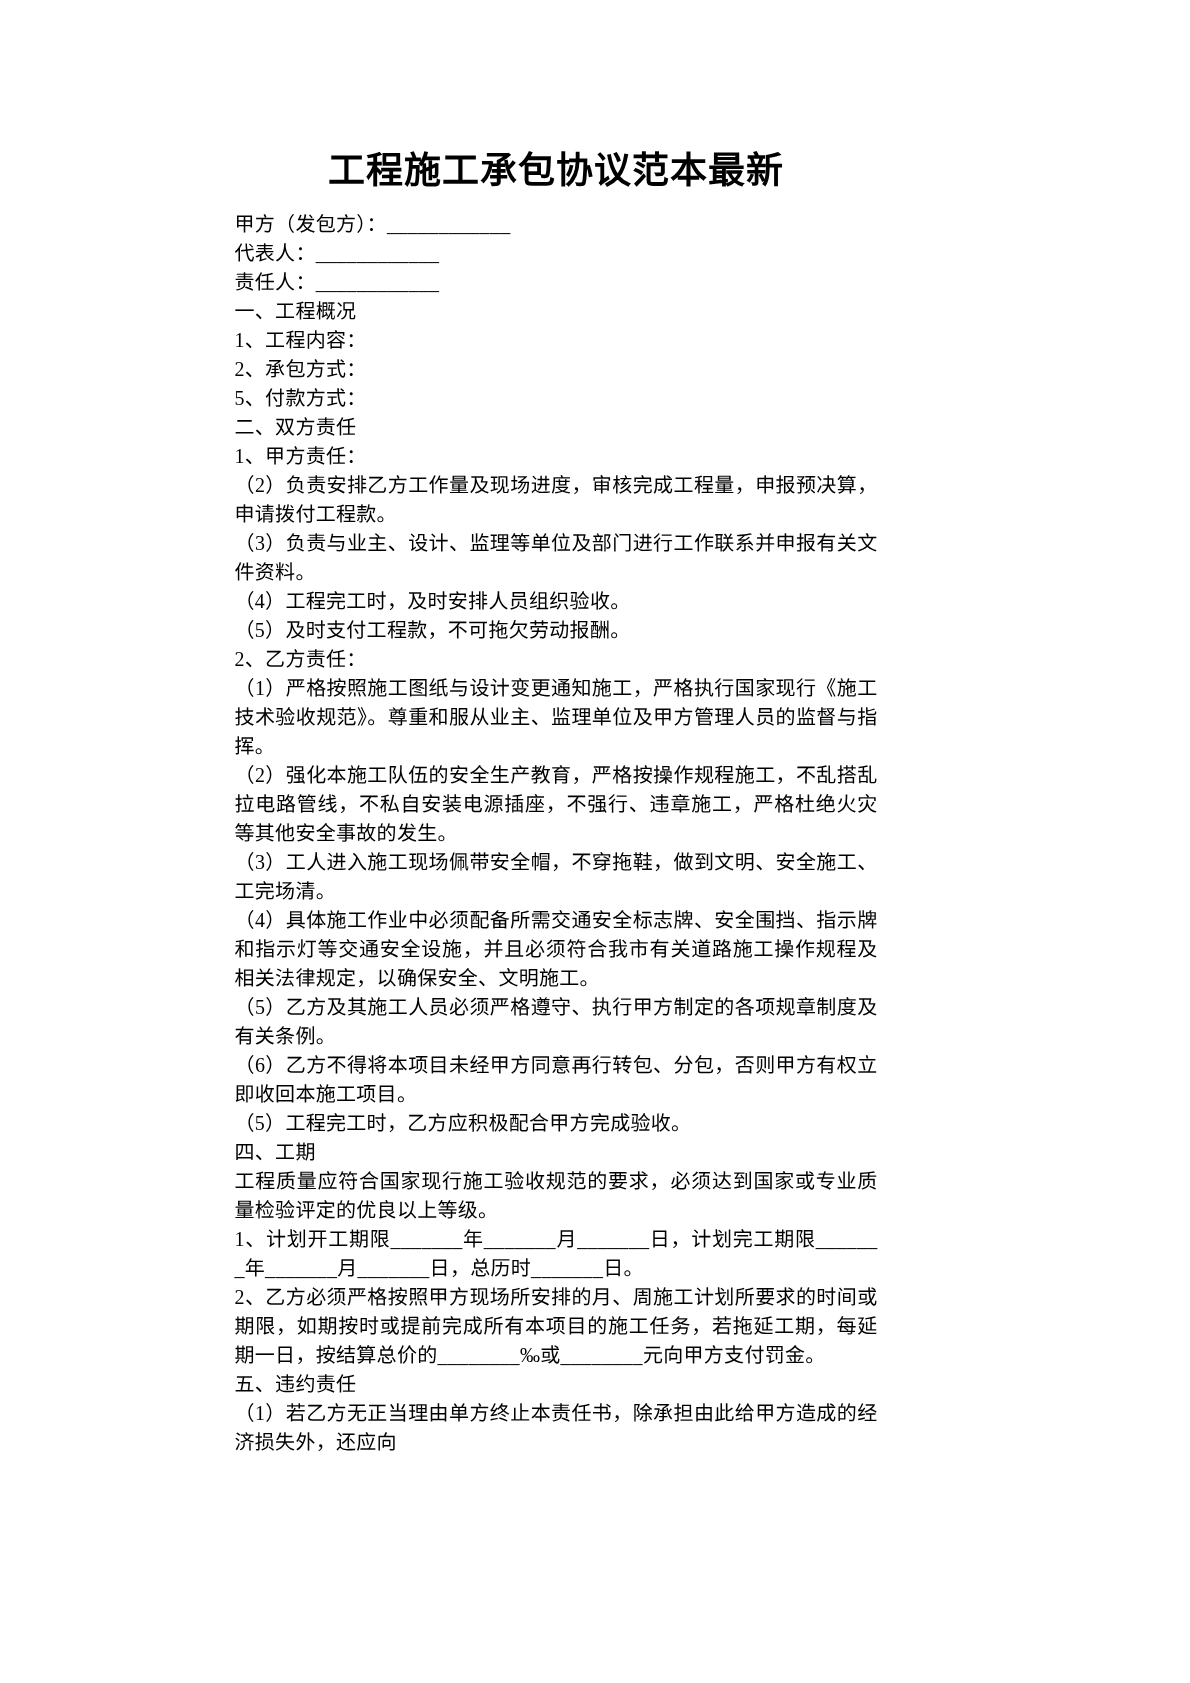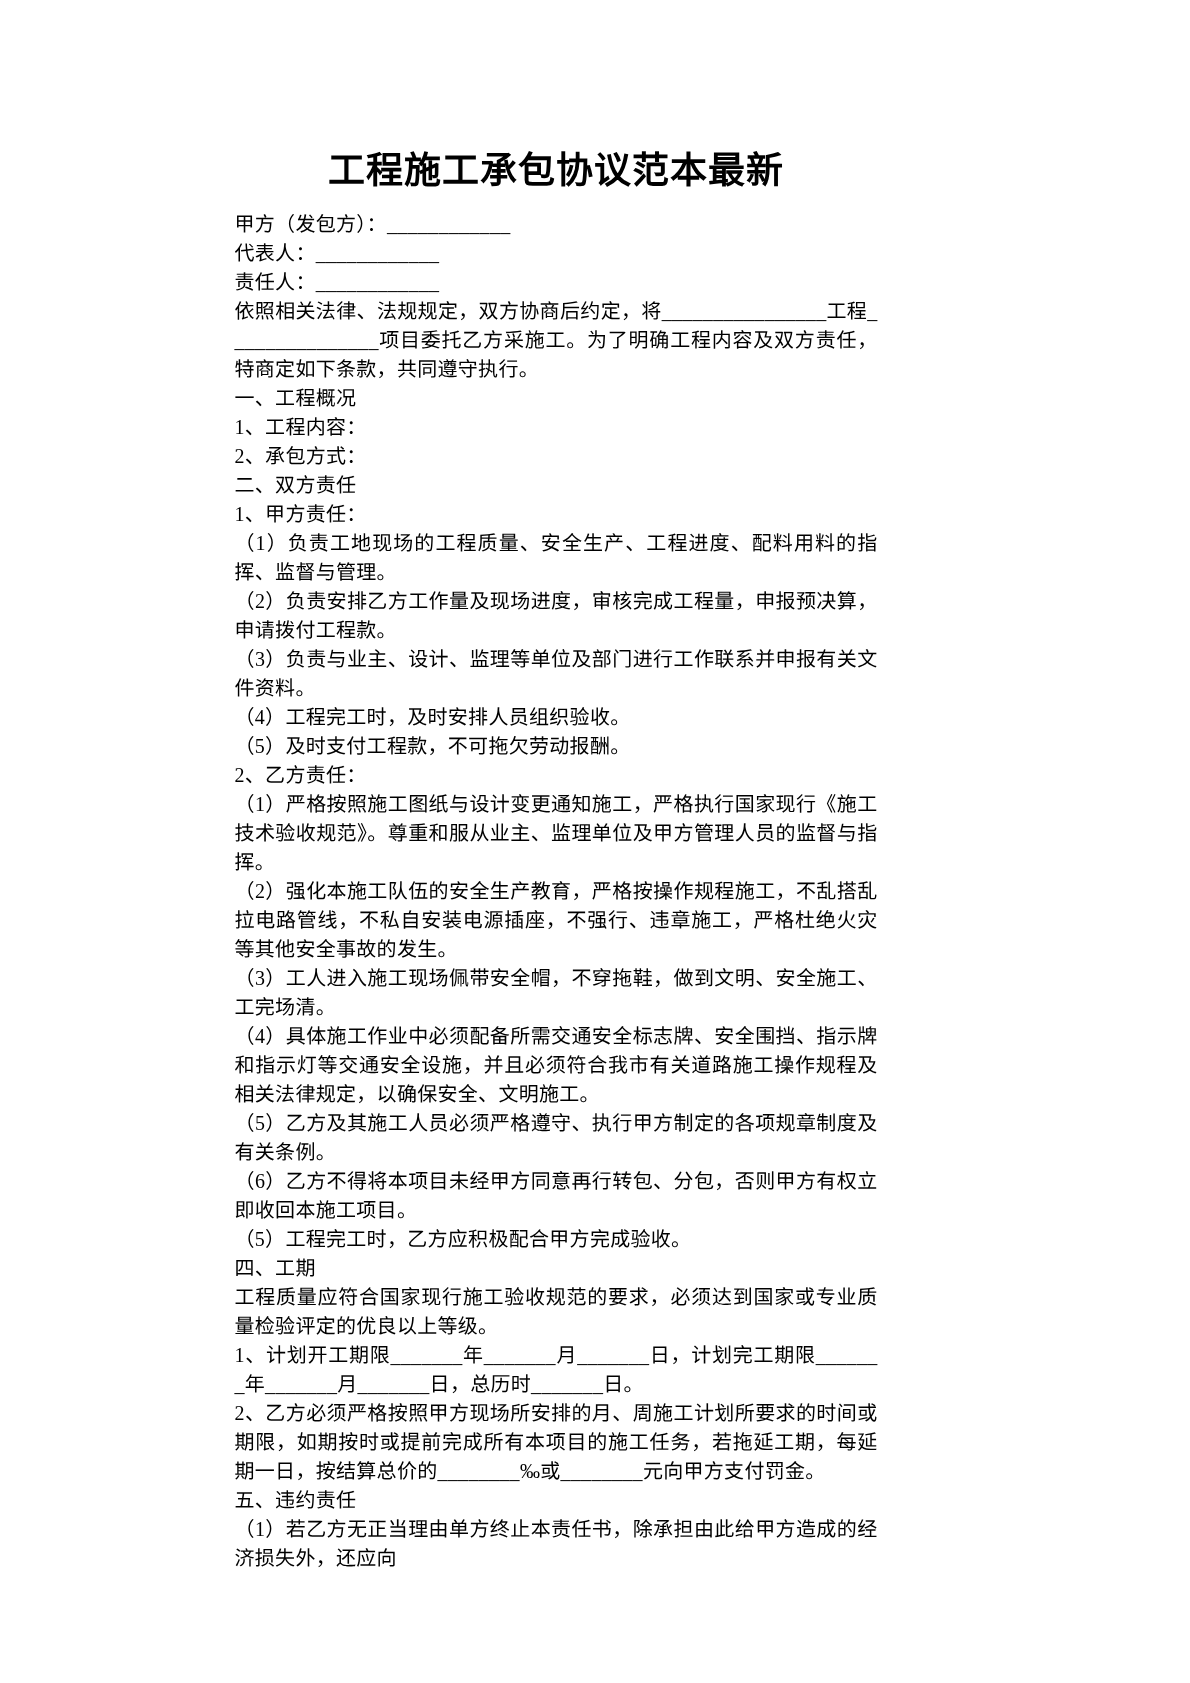--- a/index.html
+++ b/index.html
@@ -46,27 +46,26 @@
 </style>
 </head>
 <body>
 
 <div class="page">
   <h1 class="doc-title">工程施工承包协议范本最新</h1>
   <div class="doc-body">
       <p class="doc-line">甲方（发包方）：____________</p>
       <p class="doc-line">代表人：____________</p>
       <p class="doc-line">责任人：____________</p>
-      <p class="doc-line">依照相关法律、法规规定，双方协商后约定，将________________工程_______________项目委托乙方采施工。为了明确工程内容及双方责任，特商定如下条款，共同遵守执行。</p>
       <p class="doc-line">一、工程概况</p>
       <p class="doc-line">1、工程内容：</p>
       <p class="doc-line">2、承包方式：</p>
+      <p class="doc-line">5、付款方式：</p>
       <p class="doc-line">二、双方责任</p>
       <p class="doc-line">1、甲方责任：</p>
-      <p class="doc-line">（1）负责工地现场的工程质量、安全生产、工程进度、配料用料的指挥、监督与管理。</p>
       <p class="doc-line">（2）负责安排乙方工作量及现场进度，审核完成工程量，申报预决算，申请拨付工程款。</p>
       <p class="doc-line">（3）负责与业主、设计、监理等单位及部门进行工作联系并申报有关文件资料。</p>
       <p class="doc-line">（4）工程完工时，及时安排人员组织验收。</p>
       <p class="doc-line">（5）及时支付工程款，不可拖欠劳动报酬。</p>
       <p class="doc-line">2、乙方责任：</p>
       <p class="doc-line">（1）严格按照施工图纸与设计变更通知施工，严格执行国家现行《施工技术验收规范》。尊重和服从业主、监理单位及甲方管理人员的监督与指挥。</p>
       <p class="doc-line">（2）强化本施工队伍的安全生产教育，严格按操作规程施工，不乱搭乱拉电路管线，不私自安装电源插座，不强行、违章施工，严格杜绝火灾等其他安全事故的发生。</p>
       <p class="doc-line">（3）工人进入施工现场佩带安全帽，不穿拖鞋，做到文明、安全施工、工完场清。</p>
       <p class="doc-line">（4）具体施工作业中必须配备所需交通安全标志牌、安全围挡、指示牌和指示灯等交通安全设施，并且必须符合我市有关道路施工操作规程及相关法律规定，以确保安全、文明施工。</p>
       <p class="doc-line">（5）乙方及其施工人员必须严格遵守、执行甲方制定的各项规章制度及有关条例。</p>

